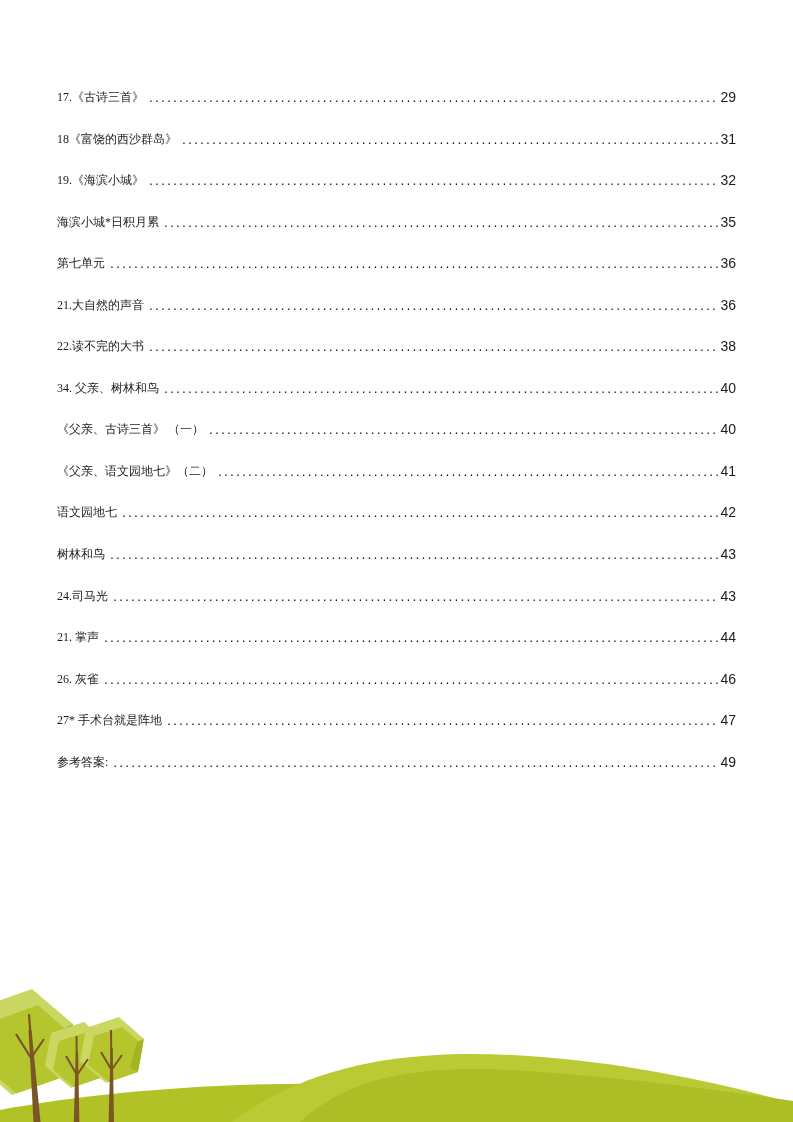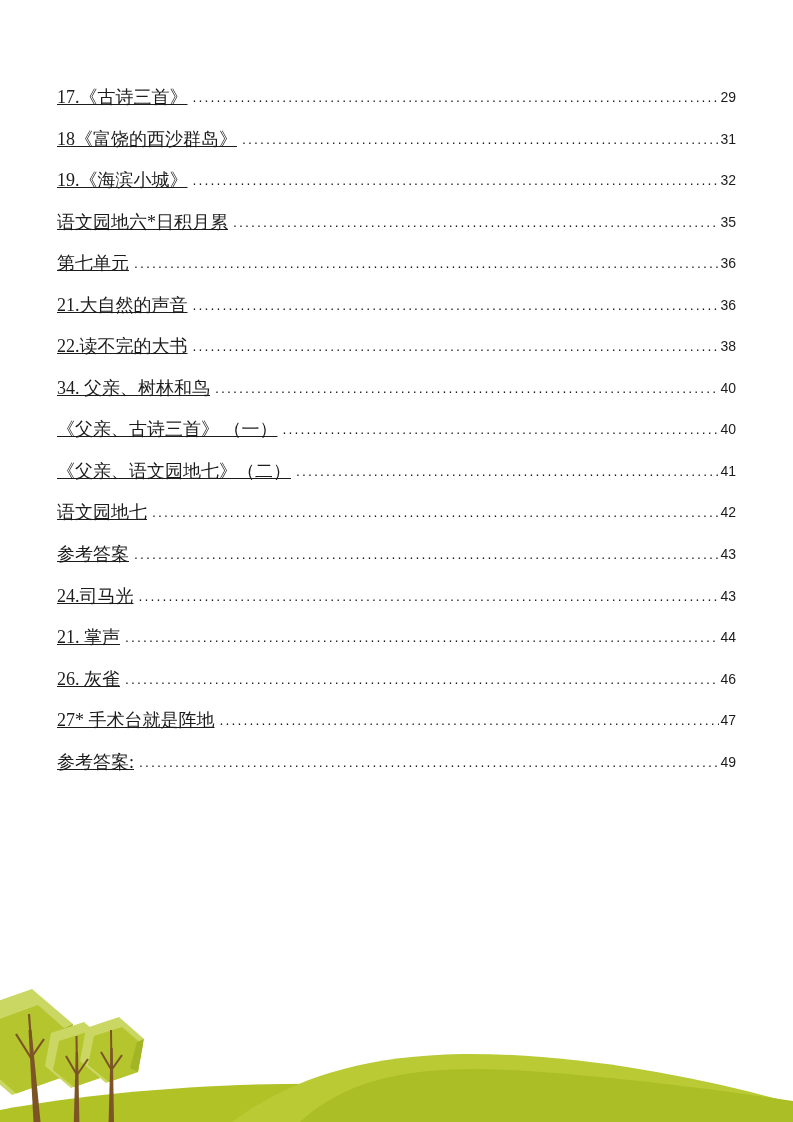--- a/index.html
+++ b/index.html
@@ -15,24 +15,23 @@
   .toc{
     position:absolute;
     left:57px;right:57px;top:77px;
   }
   .toc-row{
     display:flex;
     height:41.55px;
   }
   .toc-row > span{line-height:41.55px;}
   .toc-label{
-    font-size:18px;
+    font-size:12px;
     white-space:nowrap;
     flex:0 0 auto;
-    text-decoration:underline;
   }
   .toc-leader{
     flex:1 1 auto;
     overflow:hidden;
     white-space:nowrap;
     font-family:"Liberation Sans","DejaVu Sans",sans-serif;
     font-size:14px;
     letter-spacing:2.1px;
     margin:0 1px 0 5px;
     color:#1c1c1c;
@@ -72,21 +71,21 @@
     </div>
 
     <div class="toc-row">
       <span class="toc-label">19.《海滨小城》</span>
       <span class="toc-leader"></span>
       <span class="toc-page">32</span>
     </div>
 
 
     <div class="toc-row">
-      <span class="toc-label">语文园地六*日积月累</span>
+      <span class="toc-label">海滨小城*日积月累</span>
       <span class="toc-leader"></span>
       <span class="toc-page">35</span>
     </div>
 
     <div class="toc-row">
       <span class="toc-label">第七单元</span>
       <span class="toc-leader"></span>
       <span class="toc-page">36</span>
     </div>
 
@@ -120,21 +119,21 @@
       <span class="toc-page">41</span>
     </div>
 
     <div class="toc-row">
       <span class="toc-label">语文园地七</span>
       <span class="toc-leader"></span>
       <span class="toc-page">42</span>
     </div>
 
     <div class="toc-row">
-      <span class="toc-label">参考答案</span>
+      <span class="toc-label">树林和鸟</span>
       <span class="toc-leader"></span>
       <span class="toc-page">43</span>
     </div>
 
     <div class="toc-row">
       <span class="toc-label">24.司马光</span>
       <span class="toc-leader"></span>
       <span class="toc-page">43</span>
     </div>
 

